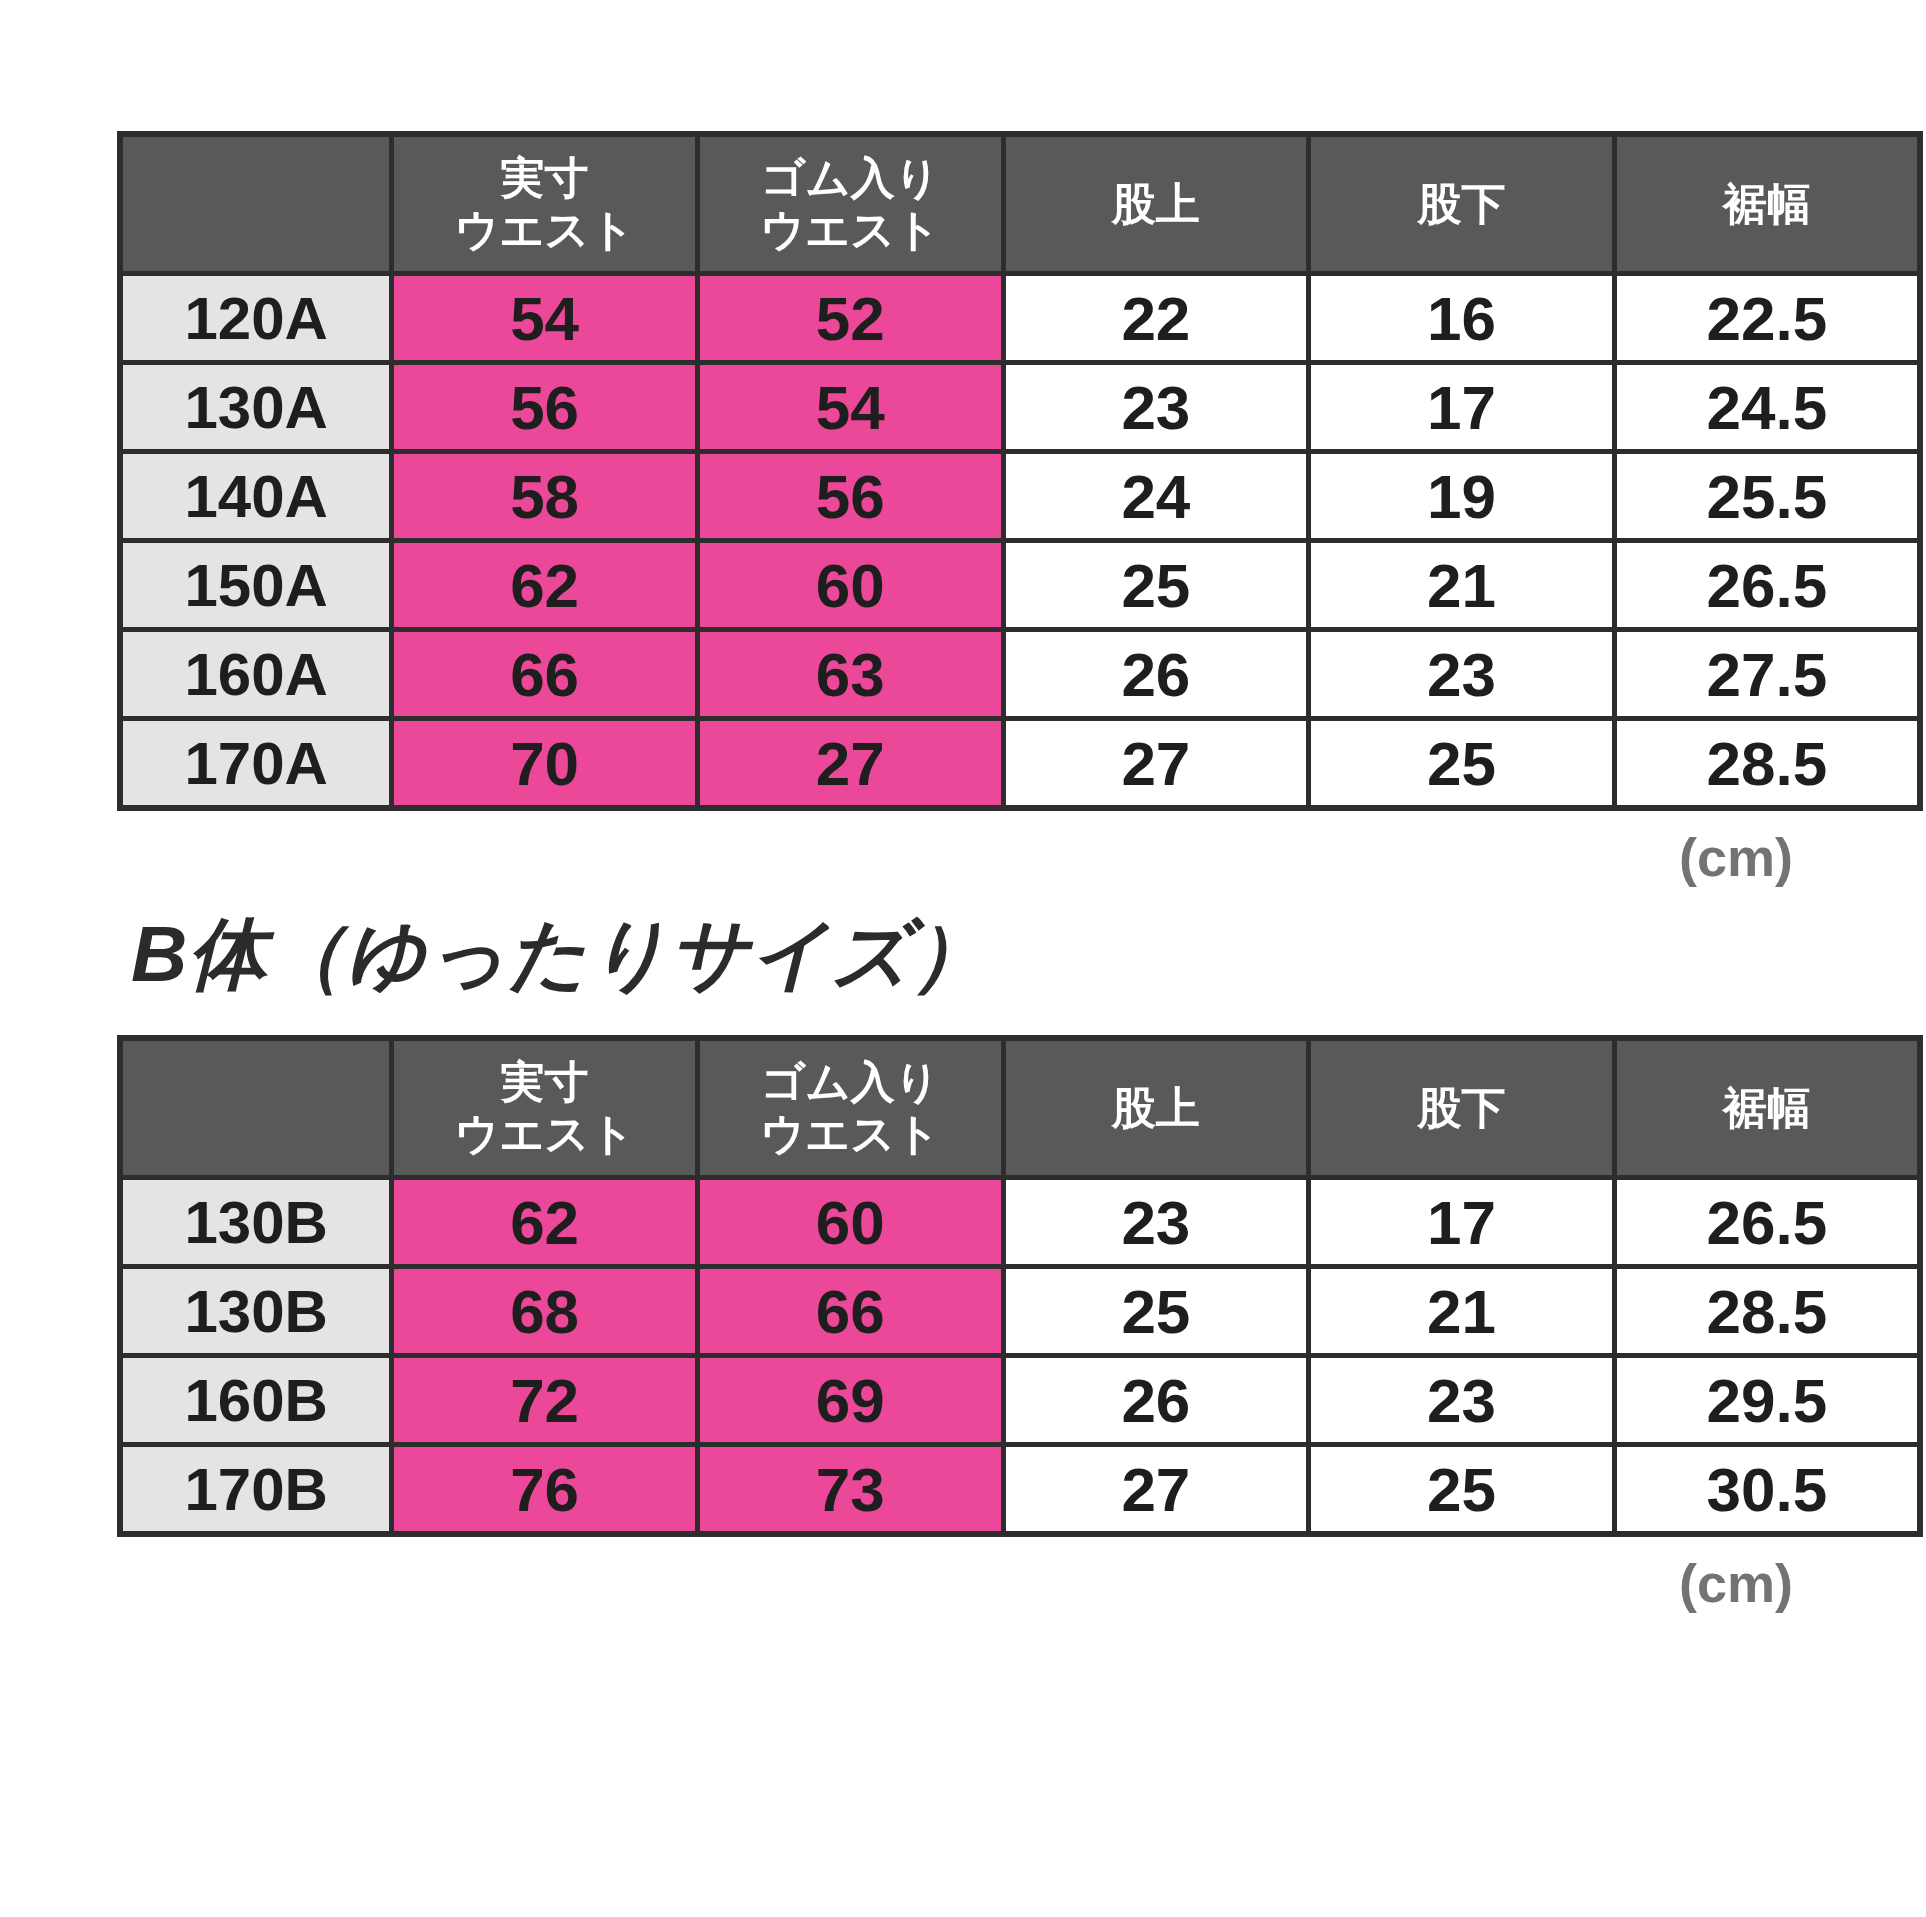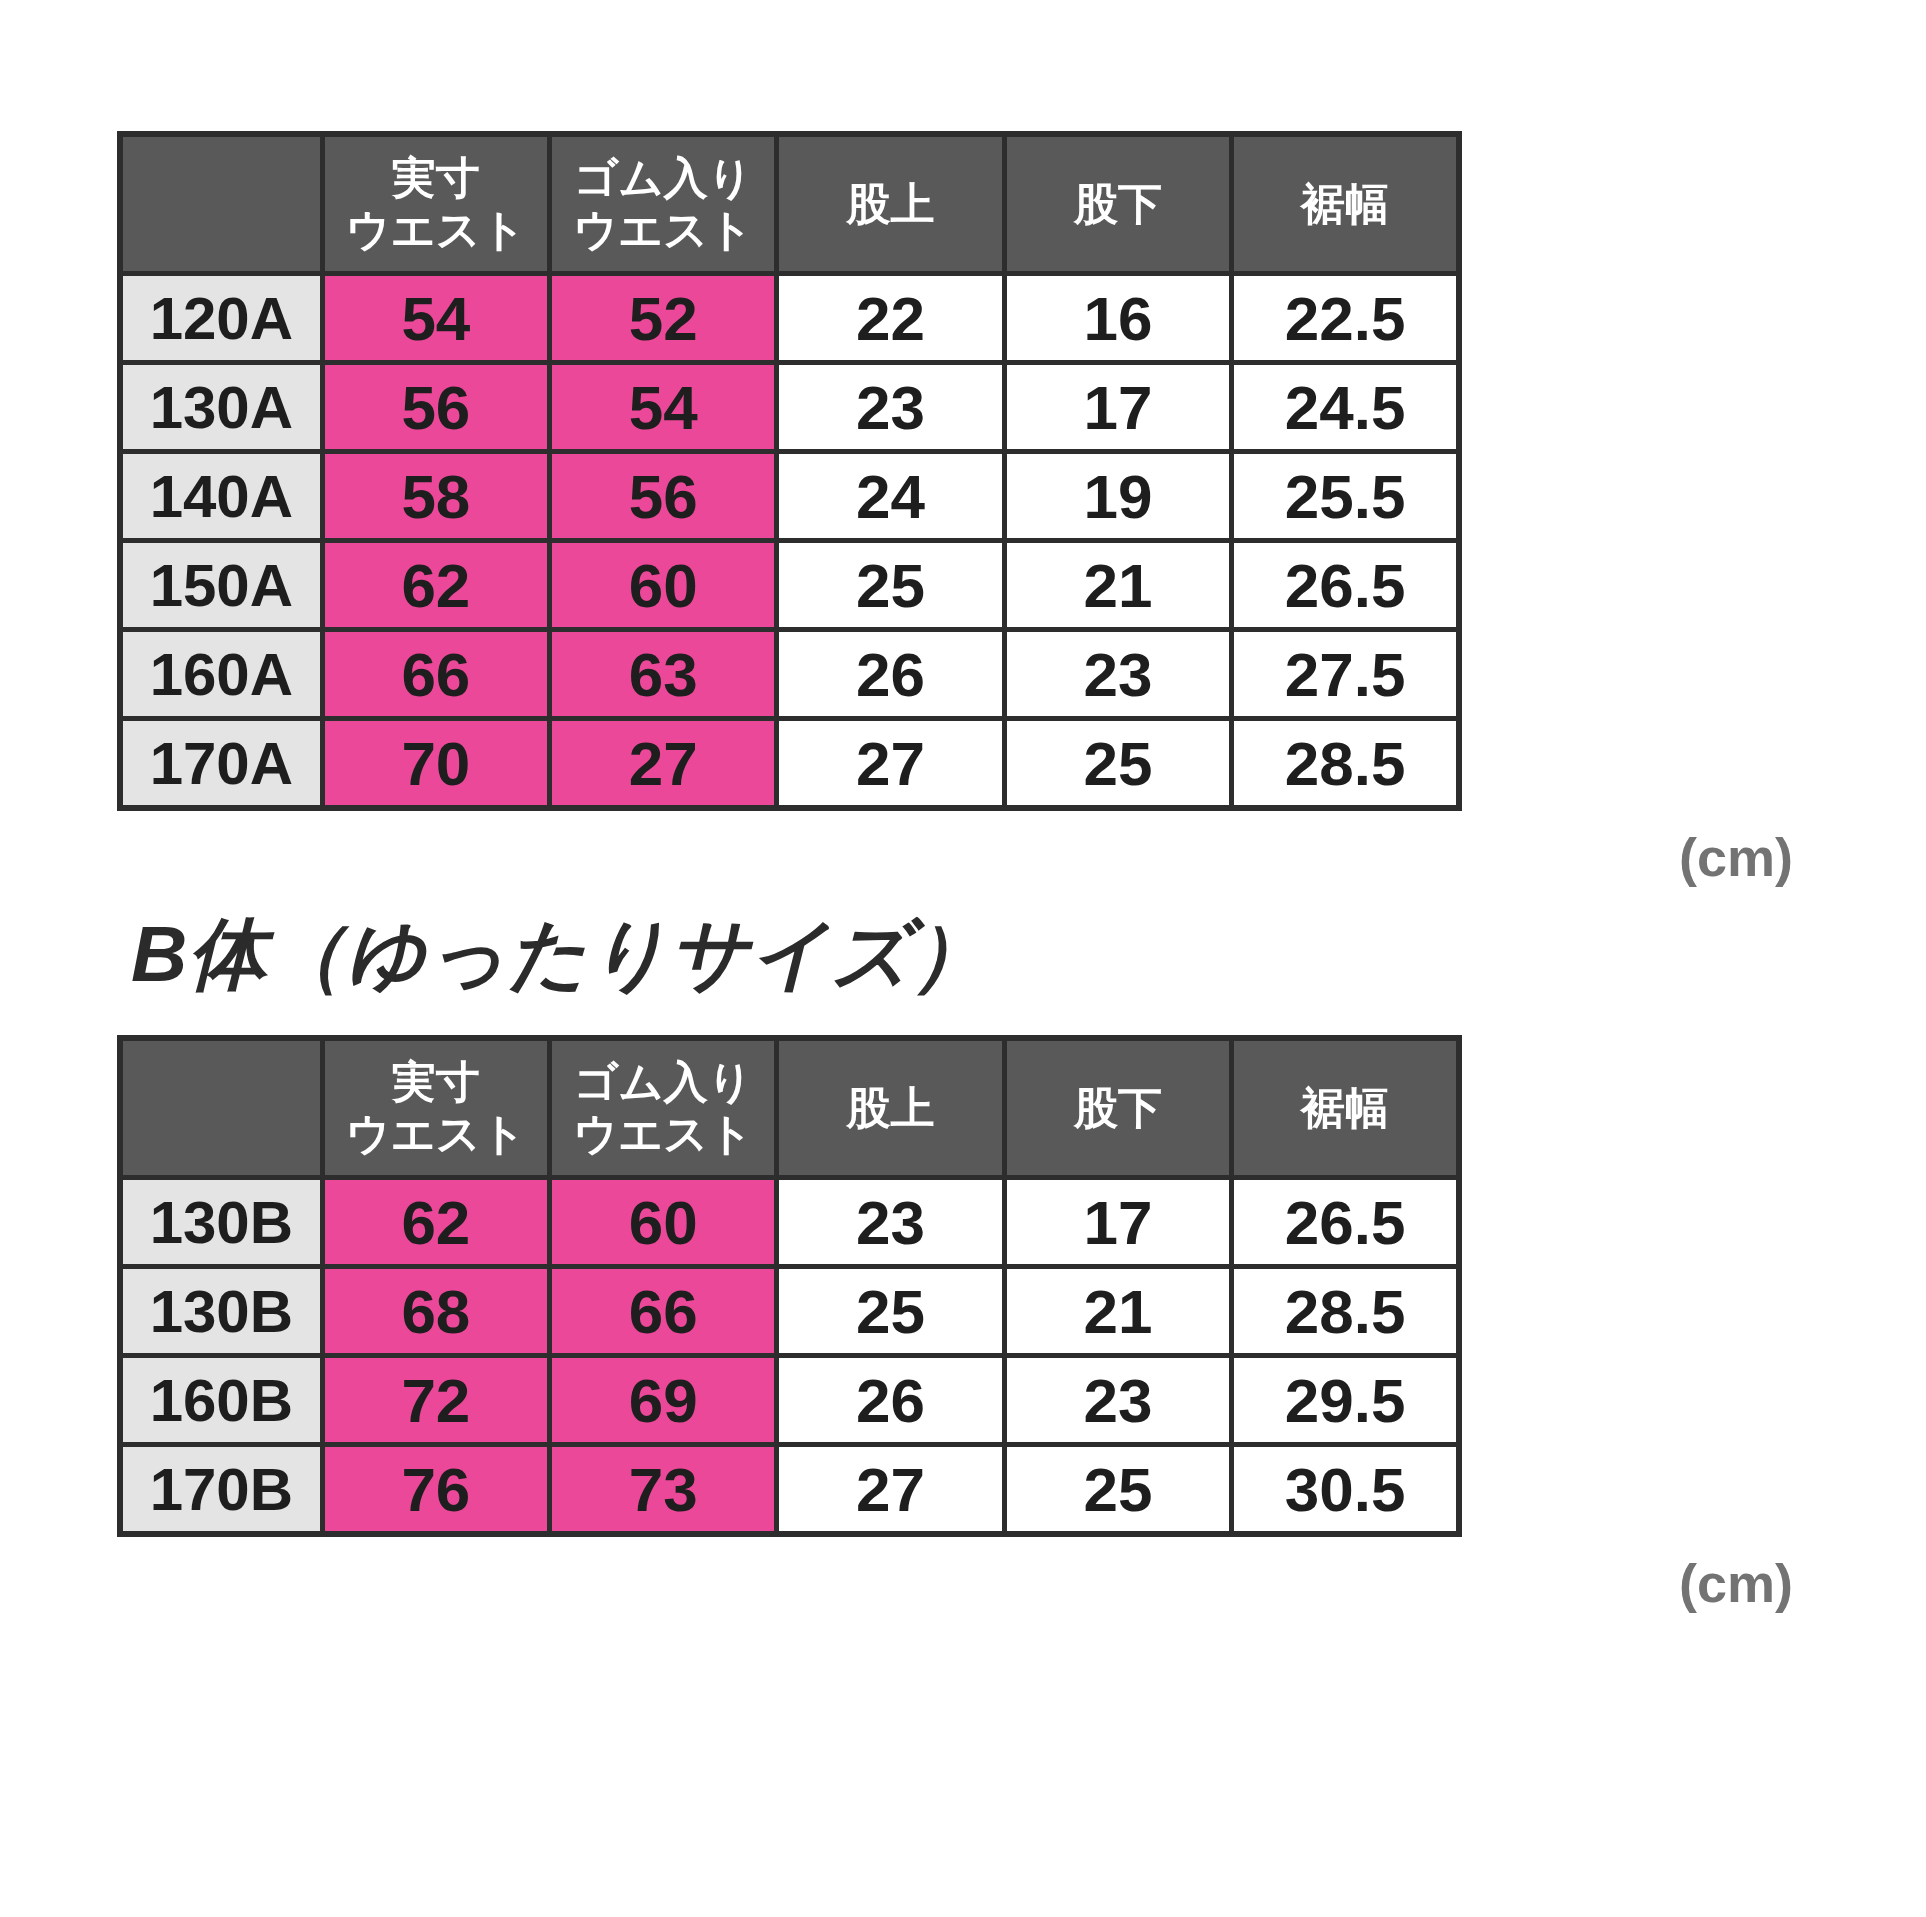--- a/index.html
+++ b/index.html
@@ -24,21 +24,21 @@
     line-height: 1.0;
     margin: 0 0 42px 14px;
     color: #2b2b2b;
     letter-spacing: 0.9px;
   }
   .section-title.second {
     margin-top: 27px;
     font-style: italic;
   }
   table.size-table {
-    width: 1345px;
+    width: 1806px;
     border-collapse: collapse;
     border: 6.5px solid #2d2d2d;
     table-layout: fixed;
   }
   table.size-table th,
   table.size-table td {
     border: 5.5px solid #2d2d2d;
     text-align: center;
     vertical-align: middle;
     padding: 0;

